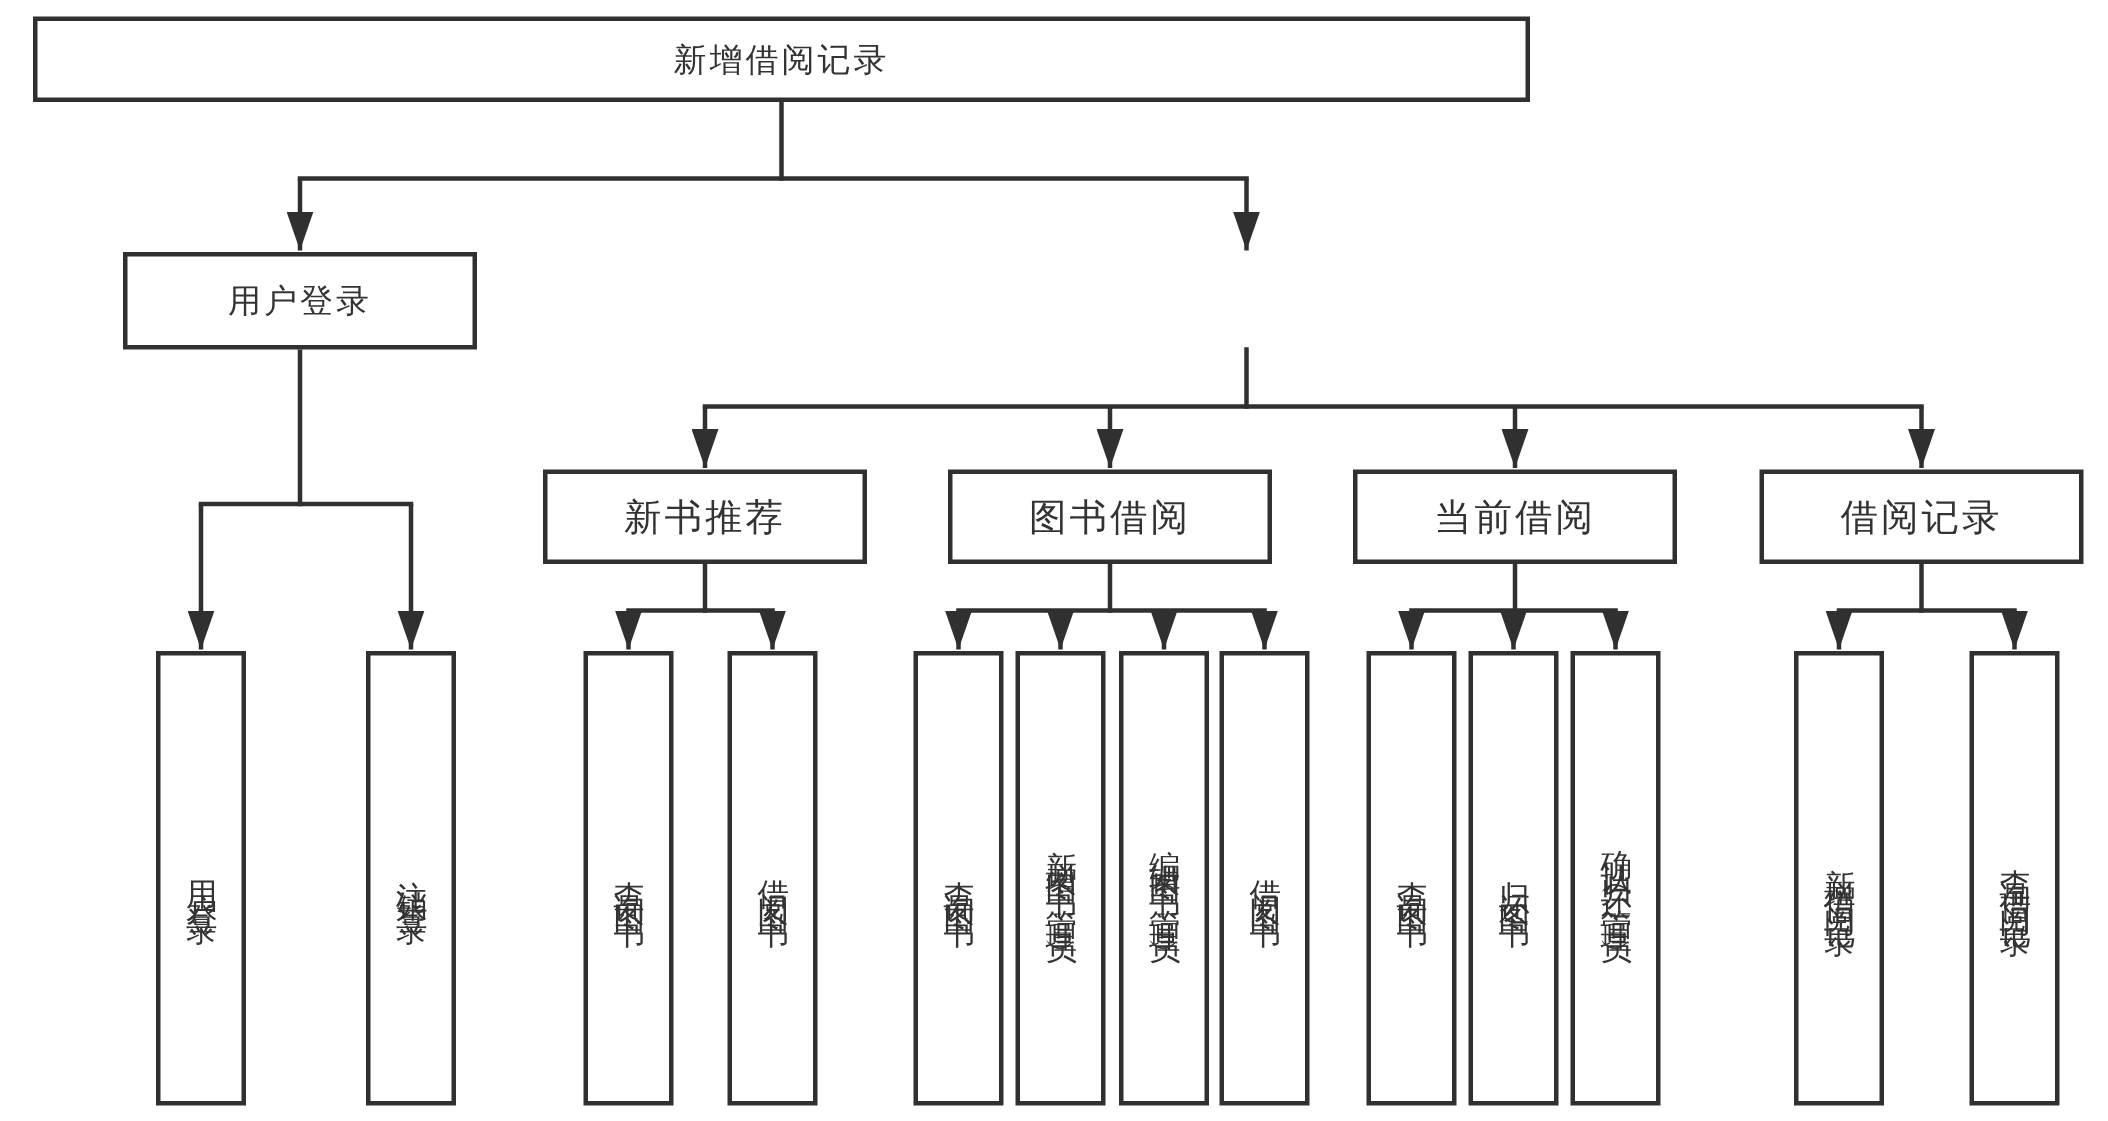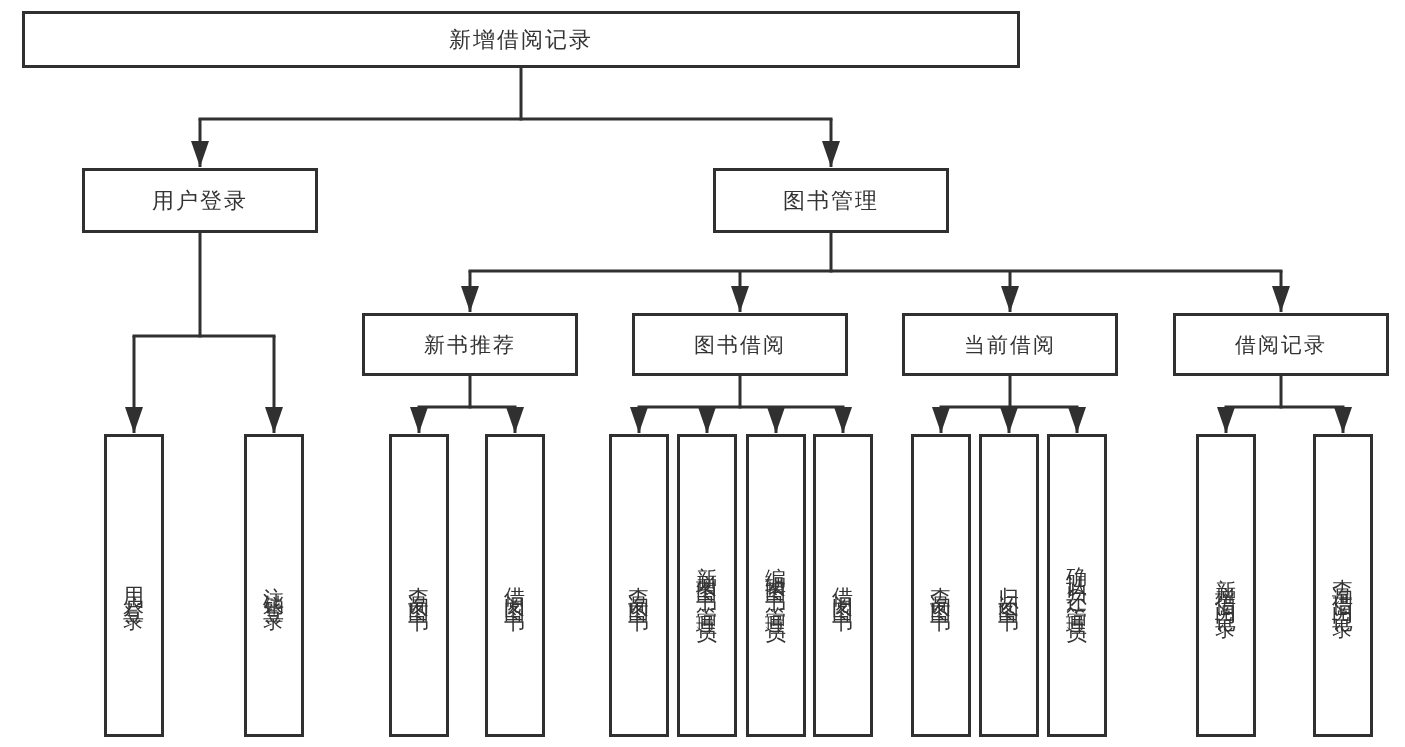--- a/index.html
+++ b/index.html
@@ -23,21 +23,21 @@
     border: 3px solid #303030;
     background: #ffffff;
     display: flex; align-items: center; justify-content: center;
     color: #333333;
     font-size: 22px;
     letter-spacing: 2px;
     white-space: nowrap;
   }
   .node.root   { left: 22px;  top: 11px;  width: 998px; height: 57px; }
   .node.lvl2   { top: 168px; width: 236px; height: 65px; }
-  .node.lvl3   { top: 313px; width: 216px; height: 63px; font-size: 21px; }
+  .node.lvl3   { top: 313px; width: 216px; height: 63px; font-size: 25px; }
   .leaf {
     position: absolute;
     top: 434px;
     width: 60px; height: 303px;
     box-sizing: border-box;
     border: 3px solid #303030;
     background: #ffffff;
     display: flex; align-items: center; justify-content: center;
   }
   .leaf span {
@@ -109,21 +109,20 @@
       <path d="M1281 376 V407" stroke-linecap="square"></path>
       <path d="M1226 407 H1343" stroke-linecap="square"></path>
       <line x1="1226" y1="407" x2="1226" y2="433" marker-end="url(#arrow)"></line>
       <line x1="1343" y1="407" x2="1343" y2="433" marker-end="url(#arrow)"></line>
     </g>
   </svg>
 
   <div class="node root">新增借阅记录</div>
 
   <div class="node lvl2" style="left:82px">用户登录</div>
-  <div class="node lvl2" style="left:713px">图书管理</div>
 
   <div class="node lvl3" style="left:362px">新书推荐</div>
   <div class="node lvl3" style="left:632px">图书借阅</div>
   <div class="node lvl3" style="left:902px">当前借阅</div>
   <div class="node lvl3" style="left:1173px">借阅记录</div>
 
   <div class="leaf" style="left:104px">
     <span>用户登录</span>
   </div>
   <div class="leaf" style="left:244px">

